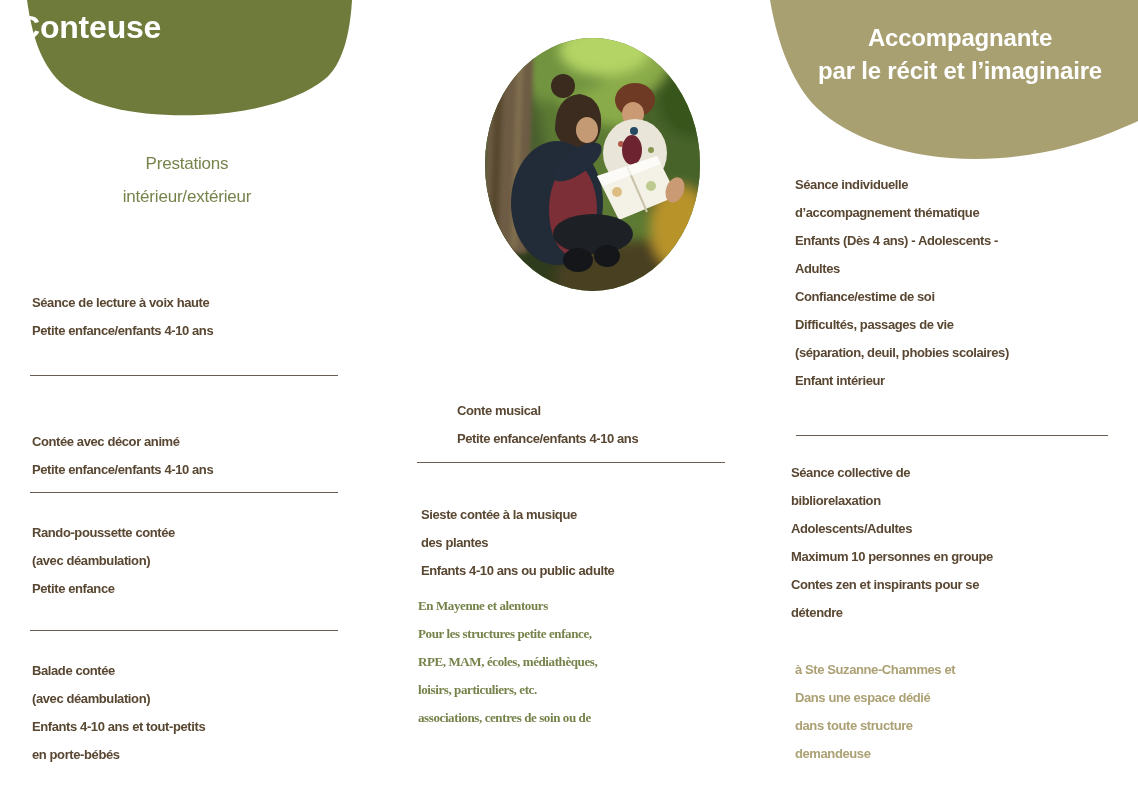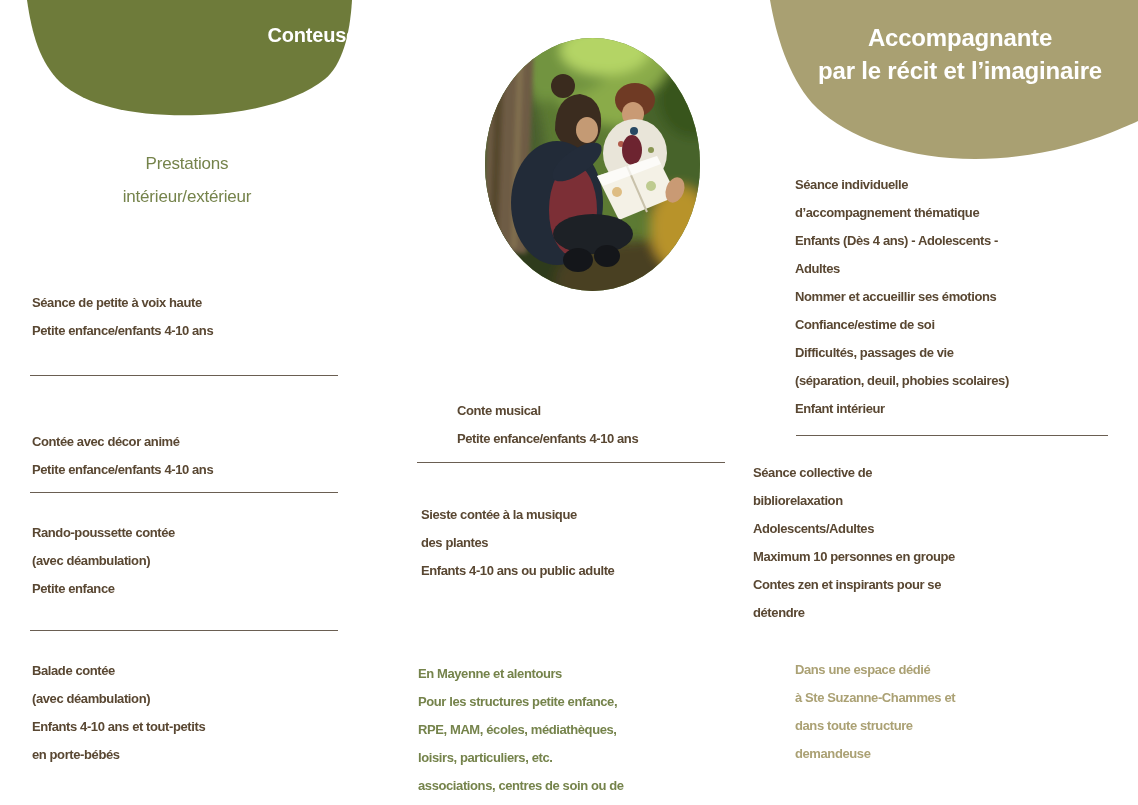--- a/index.html
+++ b/index.html
@@ -9,21 +9,21 @@
   html,body{margin:0;padding:0;background:#e9e9e9;}
   .page{
     position:relative; width:1138px; height:805px; overflow:hidden;
     background:var(--page-bg,#fff);
     font-family:"Liberation Sans", sans-serif;
   }
   .blob{position:absolute; top:0;}
   .blob-left{left:0;}
   .blob-right{left:755px;}
   .title{position:absolute; margin:0; color:var(--title-text,#fff); font-weight:700; letter-spacing:-0.2px;}
-  .title-left{left:17px; top:18px; width:340px; text-align:right; font-size:20px; line-height:34px;}
+  .title-left{left:17px; top:10px; width:340px; text-align:left; font-size:32px; line-height:34px;}
   .title-right{left:782px; top:21px; width:356px; text-align:center; font-size:24px; line-height:33px;}
   .subtitle{
     position:absolute; left:17px; top:147px; width:340px; text-align:center;
     color:var(--green-text,#75834b); font-weight:400; font-size:17px; line-height:33px; letter-spacing:-0.2px;
   }
   .tblock{
     position:absolute; color:var(--brown,#594732);
     font-weight:700; font-size:13px; line-height:28px; letter-spacing:-0.4px;
   }
   .tblock div, .subtitle div, .title div{white-space:nowrap;}
@@ -40,21 +40,21 @@
   <svg class="blob blob-left" width="360" height="120" viewBox="0 0 360 120">
     <path d="M27,0 C32,35 40,62 60,82 C88,108 140,117 200,115 C255,113 300,99 325,79 C342,65 350,35 352,0 Z" fill="var(--olive,#6e7b3a)"></path>
   </svg>
   <h1 class="title title-left">Conteuse</h1>
   <div class="subtitle">
       <div>Prestations</div>
       <div>intérieur/extérieur</div>
     </div>
 
   <div class="tblock" style="left:32px; top:289px;">
-      <div>Séance de petite à voix haute</div>
+      <div>Séance de lecture à voix haute</div>
       <div>Petite enfance/enfants 4-10 ans</div>
     </div>
   <div class="divider" style="left:30px; top:375px; width:308px;"></div>
   <div class="tblock" style="left:32px; top:408px;margin-top:20px;">
       <div>Contée avec décor animé</div>
       <div>Petite enfance/enfants 4-10 ans</div>
     </div>
   <div class="divider" style="left:30px; top:492px; width:308px;"></div>
   <div class="tblock" style="left:32px; top:519px;">
       <div>Rando-poussette contée</div>
@@ -130,56 +130,55 @@
   <div class="tblock" style="left:421px; top:397px;margin-left:36px;">
       <div>Conte musical</div>
       <div>Petite enfance/enfants 4-10 ans</div>
     </div>
   <div class="divider" style="left:417px; top:462px; width:308px;"></div>
   <div class="tblock" style="left:421px; top:501px;">
       <div>Sieste contée à la musique</div>
       <div>des plantes</div>
       <div>Enfants 4-10 ans ou public adulte</div>
     </div>
-  <div class="tblock green" style="left:418px; top:660px;">
+  <div class="tblock green" style="left:418px; top:592px;font-family:Liberation Serif, serif;">
       <div>En Mayenne et alentours</div>
       <div>Pour les structures petite enfance,</div>
       <div>RPE, MAM, écoles, médiathèques,</div>
       <div>loisirs, particuliers, etc.</div>
       <div>associations, centres de soin ou de</div>
     </div>
 
   <svg class="blob blob-right" width="383" height="165" viewBox="755 0 383 165">
     <path d="M770,0 C776,35 788,75 812,103 C840,133 890,153 950,158 C1010,163 1070,149 1110,133 C1122,128 1132,124 1138,121 L1138,0 Z" fill="var(--khaki,#a9a072)"></path>
   </svg>
   <h1 class="title title-right">
       <div>Accompagnante</div>
       <div>par le récit et l’imaginaire</div>
     </h1>
 
   <div class="tblock" style="left:795px; top:171px;">
       <div>Séance individuelle</div>
       <div>d’accompagnement thématique</div>
       <div>Enfants (Dès 4 ans) - Adolescents -</div>
       <div>Adultes</div>
-      <div>Nommer et accueillir ses émotions</div>
       <div>Confiance/estime de soi</div>
       <div>Difficultés, passages de vie</div>
       <div>(séparation, deuil, phobies scolaires)</div>
       <div>Enfant intérieur</div>
     </div>
   <div class="divider" style="left:796px; top:435px; width:312px;"></div>
-  <div class="tblock" style="left:753px; top:459px;">
+  <div class="tblock" style="left:791px; top:459px;">
       <div>Séance collective de</div>
       <div>bibliorelaxation</div>
       <div>Adolescents/Adultes</div>
       <div>Maximum 10 personnes en groupe</div>
       <div>Contes zen et inspirants pour se</div>
       <div>détendre</div>
     </div>
   <div class="tblock khaki" style="left:795px; top:656px;">
+      <div>à Ste Suzanne-Chammes et</div>
       <div>Dans une espace dédié</div>
-      <div>à Ste Suzanne-Chammes et</div>
       <div>dans toute structure</div>
       <div>demandeuse</div>
     </div>
 
 </div>
 
 </body></html>

